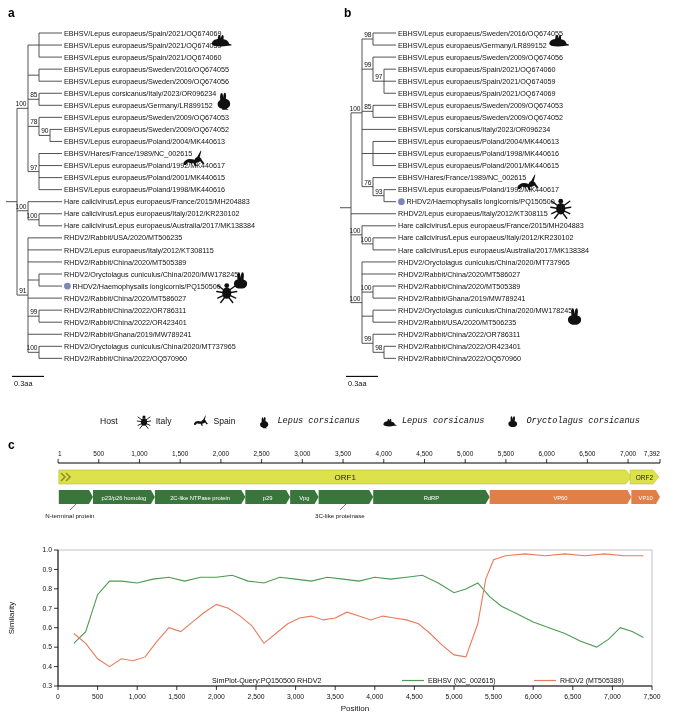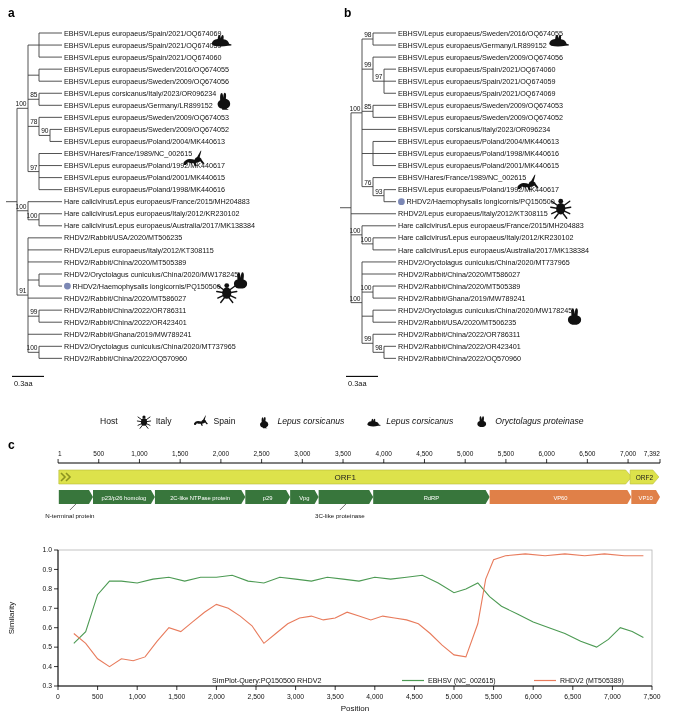--- a/index.html
+++ b/index.html
@@ -4,21 +4,21 @@
 <style>
   html,body{margin:0;padding:0;background:#fff;}
   .page{position:relative;width:685px;height:715px;background:#fff;overflow:hidden;
         font-family:"Liberation Sans",sans-serif;color:#111;}
   .page svg{position:absolute;overflow:visible;}
   .panel-label{position:absolute;font-weight:bold;font-size:12px;color:#000;}
   .host-legend{position:absolute;top:413px;left:100px;display:flex;align-items:center;font-size:8.6px;}
   .hl-title{font-weight:normal;margin-right:18px;}
   .hl-item{display:flex;align-items:center;margin-right:22px;}
   .hl-item svg{position:static;width:16px;height:16px;margin-right:4px;}
-  .hl-item .sp{font-style:italic;}
+  .hl-item .sp{font-style:italic;font-family:Liberation Mono, monospace;}
   #icon-defs{position:absolute;width:0;height:0;}
 </style>
 </head>
 <body>
 
 <div class="page">
 
   <svg id="icon-defs" aria-hidden="true">
     <defs>
       <g id="icon-tick">
@@ -282,21 +282,21 @@
     <span class="hl-item">
       <svg viewBox="0 0 24 24">
           <use href="#icon-lepus-europaeus"></use>
         </svg>
       <span class="sp">Lepus corsicanus</span>
     </span>
     <span class="hl-item">
       <svg viewBox="0 0 24 24">
           <use href="#icon-oryctolagus-cuniculus"></use>
         </svg>
-      <span class="sp">Oryctolagus proteinase</span>
+      <span class="sp">Oryctolagus corsicanus</span>
     </span>
   </div>
 
   <div class="panel-label" style="left:8px;top:438px">c</div>
 
   <svg id="genome" style="left:0;top:446px" width="685" height="100">
       <line x1="58.08143939393939" y1="17" x2="660" y2="17" stroke="#000" stroke-width="1"></line>
       <line x1="58.08143939393939" y1="17" x2="58.08143939393939" y2="13" stroke="#000" stroke-width="0.8"></line>
       <text x="58.08143939393939" y="10" font-size="6.5" text-anchor="start" fill="#111" font-family="&quot;Liberation Sans&quot;, sans-serif">1</text>
       <line x1="98.71969696969697" y1="17" x2="98.71969696969697" y2="13" stroke="#000" stroke-width="0.8"></line>

